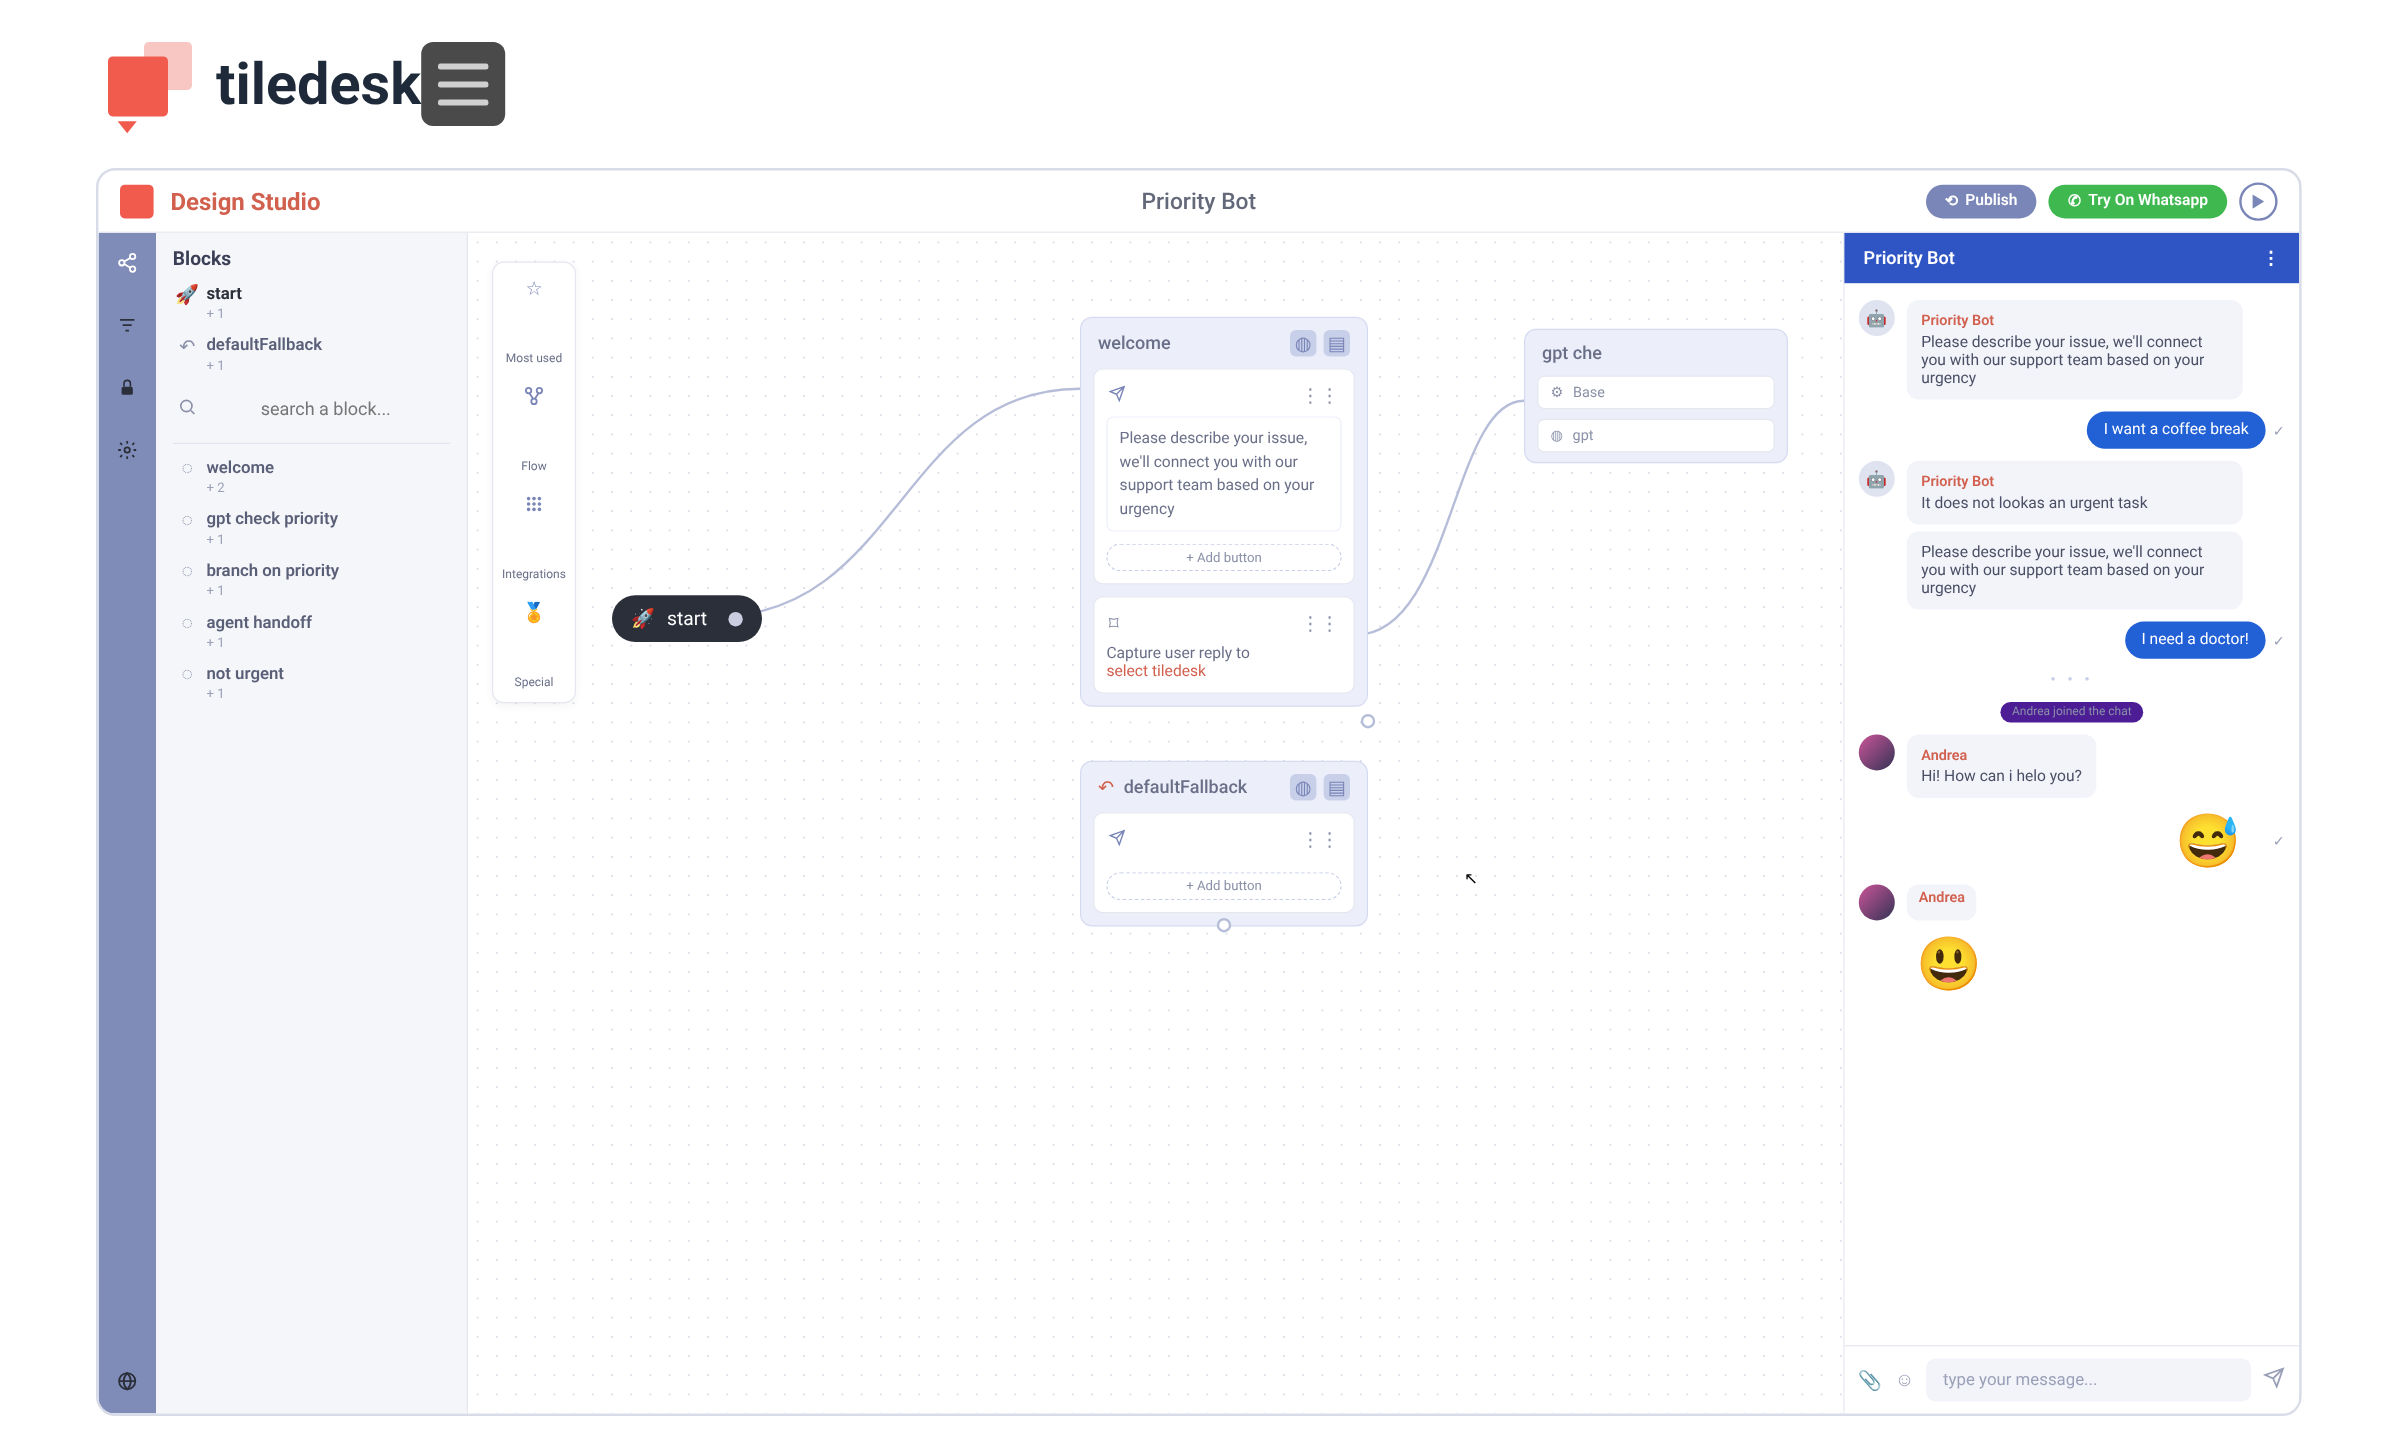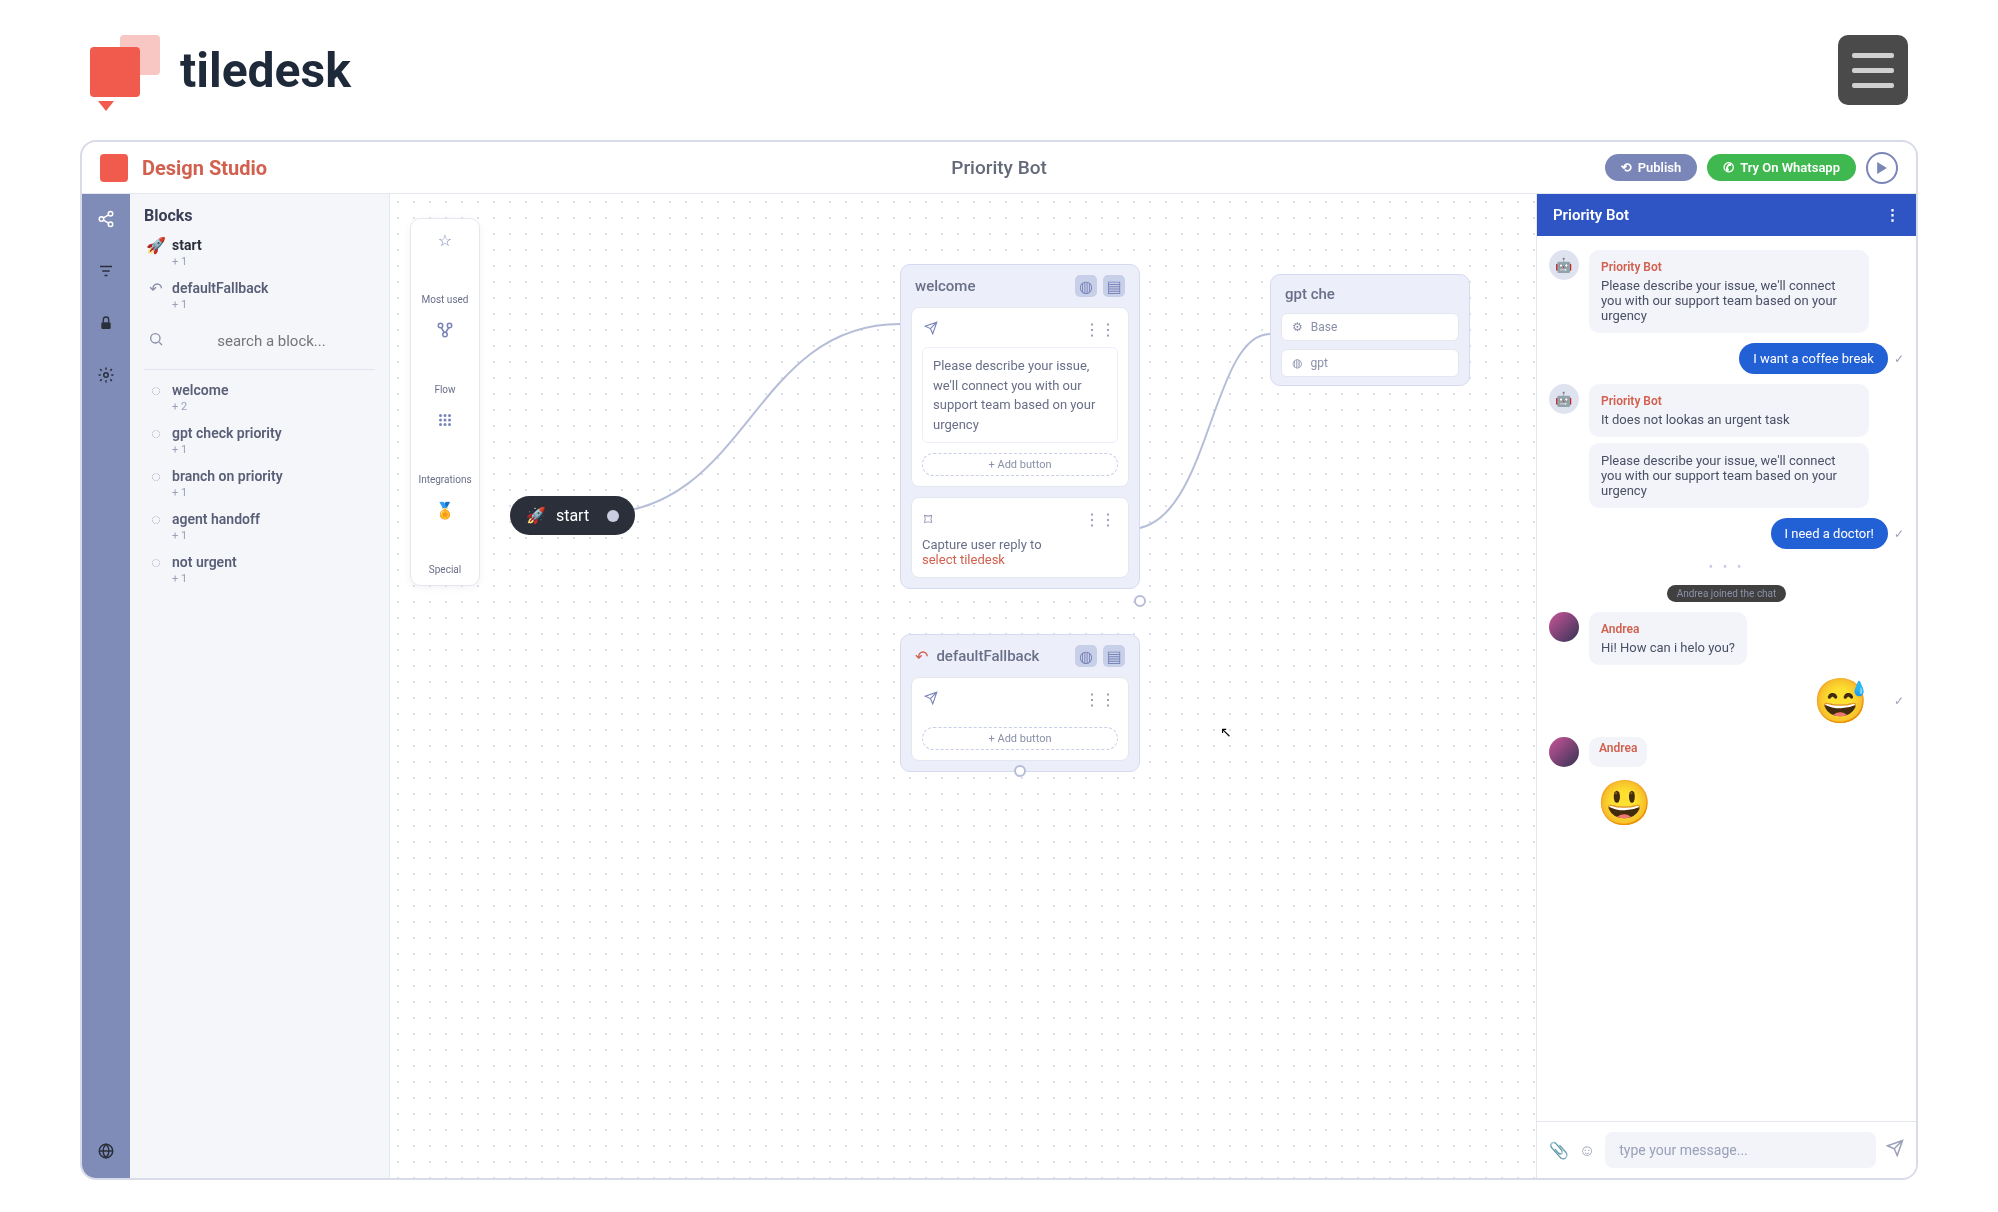--- a/index.html
+++ b/index.html
@@ -1,19 +1,19 @@
 <!DOCTYPE html>
 <html><head>
 <meta charset="utf-8">
 <style>
 * { box-sizing: border-box; margin: 0; padding: 0; font-family: -apple-system, BlinkMacSystemFont, "Segoe UI", Roboto, sans-serif; }
 body { background: #fff; width: 1998px; height: 1212px; overflow: hidden; transform-origin: top left; }
 
 
-.brand-bar { height: 140px; display: flex; align-items: center; justify-content: space-between; padding: 0 90px; }
+.brand-bar { height: 140px; display: flex; align-items: center; justify-content: flex-start; padding: 0 90px; }
 .brand { display: flex; align-items: center; gap: 20px; }
 .brand-logo { width: 70px; height: 70px; position: relative; }
 .brand-logo .back { position: absolute; top: 0; right: 0; width: 40px; height: 40px; background: #f8c7c3; border-radius: 4px; }
 .brand-logo .front { position: absolute; bottom: 8px; left: 0; width: 50px; height: 50px; background: #f15b4e; border-radius: 4px; }
 .brand-logo .tail { position: absolute; bottom: -6px; left: 8px; width: 0; height: 0; border-left: 8px solid transparent; border-right: 8px solid transparent; border-top: 10px solid #f15b4e; }
 .brand-name { font-size: 48px; font-weight: 700; color: #1e2a3a; }
 .hamburger { width: 70px; height: 70px; background: #4a4a4a; border-radius: 10px; display: flex; flex-direction: column; justify-content: center; align-items: center; gap: 10px; cursor: pointer; }
 .hamburger span { width: 42px; height: 5px; background: #d0d0d0; border-radius: 2px; }
 
 
@@ -75,36 +75,36 @@
 .n-body { background: #fff; margin: 0 10px 10px; border-radius: 8px; border: 1px solid #e5e7ef; padding: 10px; }
 .n-sub { display: flex; align-items: center; justify-content: space-between; padding: 2px 2px 8px; color: #8a90a8; }
 .n-msg { font-size: 13px; color: #6a6f88; line-height: 1.5; padding: 8px 10px; border: 1px solid #eceffa; border-radius: 6px; background:#fff; }
 .add-btn { margin-top: 10px; text-align: center; font-size: 11px; color: #8a90a8; border: 1px dashed #c8cfe8; border-radius: 12px; padding: 4px 0; cursor: pointer; }
 .n-capture { background: #fff; margin: 0 10px 10px; border-radius: 8px; border: 1px solid #e5e7ef; padding: 10px; }
 .capture-txt { font-size: 13px; color: #6a6f88; }
 .capture-txt .sel { color: #d2604e; }
 .node .outport { position: absolute; right: -7px; width: 12px; height: 12px; border: 2px solid #b6bdd8; border-radius: 50%; background: #fff; }
 
 
-.node.gpt { width: 200px; text-align: right; }
+.node.gpt { width: 220px; text-align: right; }
 .gpt-row { display:flex; align-items:center; gap:8px; padding:6px 10px; font-size:12px; color:#8a90a8; background:#fff; border:1px solid #e5e7ef; border-radius:6px; margin:0 10px 8px; }
 
 
 .chat { background: #fff; border-left: 1px solid #e5e7ef; display: flex; flex-direction: column; }
 .chat-header { background: #2f55c4; color: #fff; padding: 12px 16px; display: flex; align-items: center; justify-content: space-between; font-size: 15px; font-weight: 600; }
 .chat-body { flex: 1; overflow: auto; padding: 14px 12px 0; display: flex; flex-direction: column; gap: 10px; }
 .msg-group { display: flex; gap: 10px; }
 .avatar { width: 30px; height: 30px; border-radius: 50%; background: #dfe3f0; flex-shrink: 0; display:flex; align-items:center; justify-content:center; font-size:14px; }
 .avatar.photo { background: linear-gradient(135deg,#c59,#335); }
 .bubble { background: #f2f4fa; border-radius: 10px; padding: 10px 12px; max-width: 280px; font-size: 13px; color: #4a4f65; }
 .bubble .sender { font-size: 12px; color: #d2604e; font-weight: 600; margin-bottom: 4px; }
 .right-row { display: flex; justify-content: flex-end; align-items: center; gap: 6px; }
 .pill-blue { background: #2260d6; color: #fff; border-radius: 18px; padding: 8px 14px; font-size: 13px; }
 .check { color: #9aa0b8; font-size: 12px; }
-.sys-pill { align-self: center; background: #404040; color: #8a90a8; font-size: 10px; padding: 3px 10px; border-radius: 10px; }
+.sys-pill { align-self: center; background: #4c1d95; color: #8a90a8; font-size: 10px; padding: 3px 10px; border-radius: 10px; }
 .dots3 { align-self:center; color:#c8cfe8; letter-spacing:3px; font-size:14px; }
 .emoji-big { font-size: 44px; align-self: flex-end; padding-right: 20px; }
 .emoji-left { font-size: 44px; padding-left: 48px; }
 .chat-input { border-top: 1px solid #e5e7ef; padding: 10px 12px; display: flex; align-items: center; gap: 10px; }
 .chat-input .field { flex: 1; background: #f2f4fa; border-radius: 8px; padding: 10px 14px; font-size: 14px; color: #9aa0b8; }
 .chat-input .ico { color: #9aa0b8; cursor: pointer; }
 
 .cursor { position: absolute; font-size: 14px; color: #000; }
 </style>
 </head>

